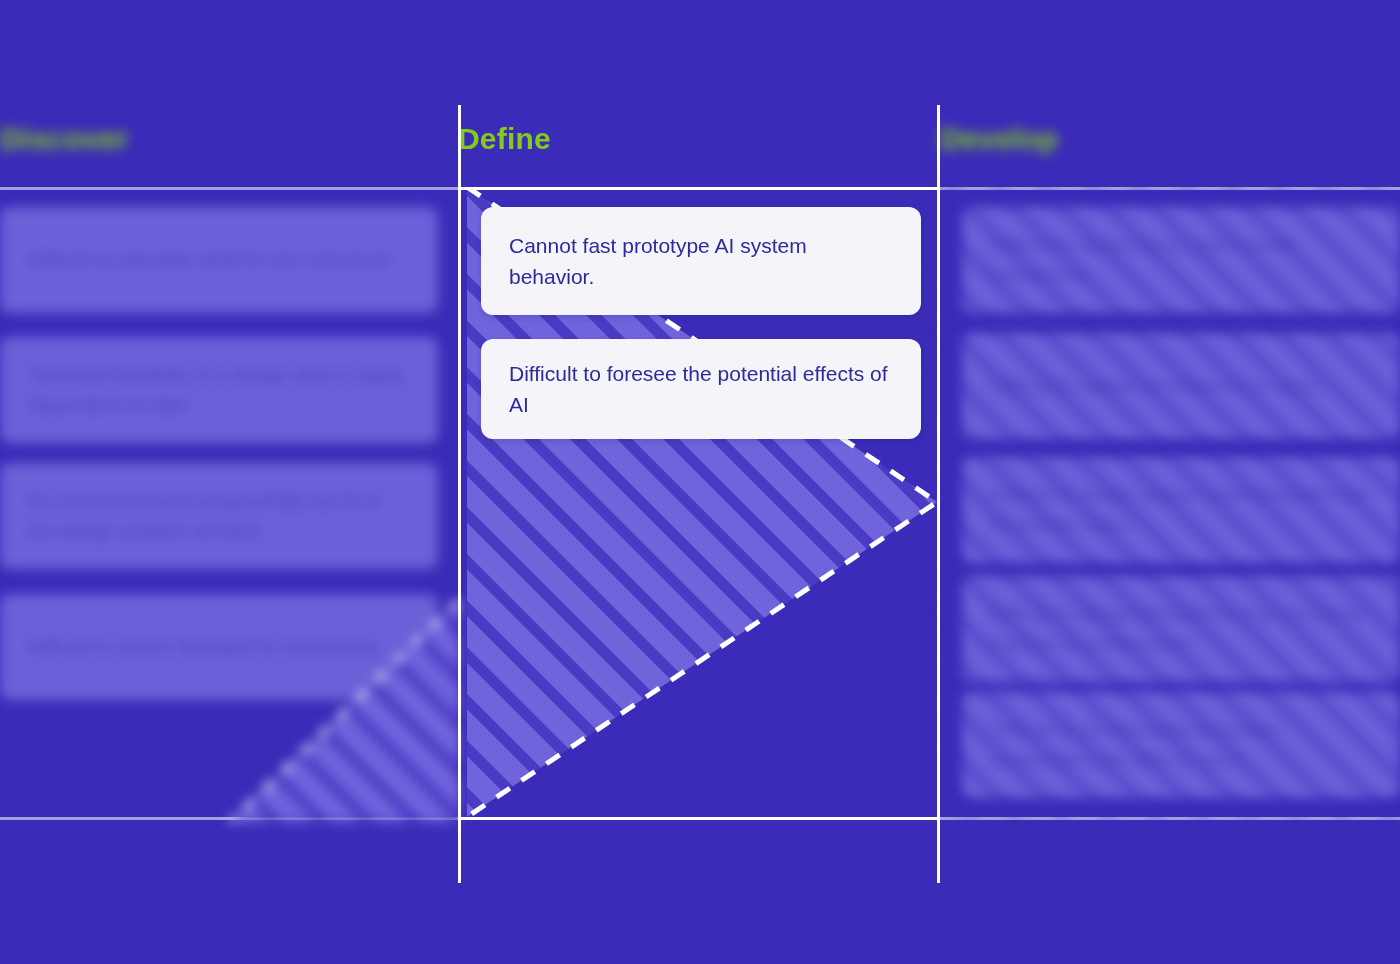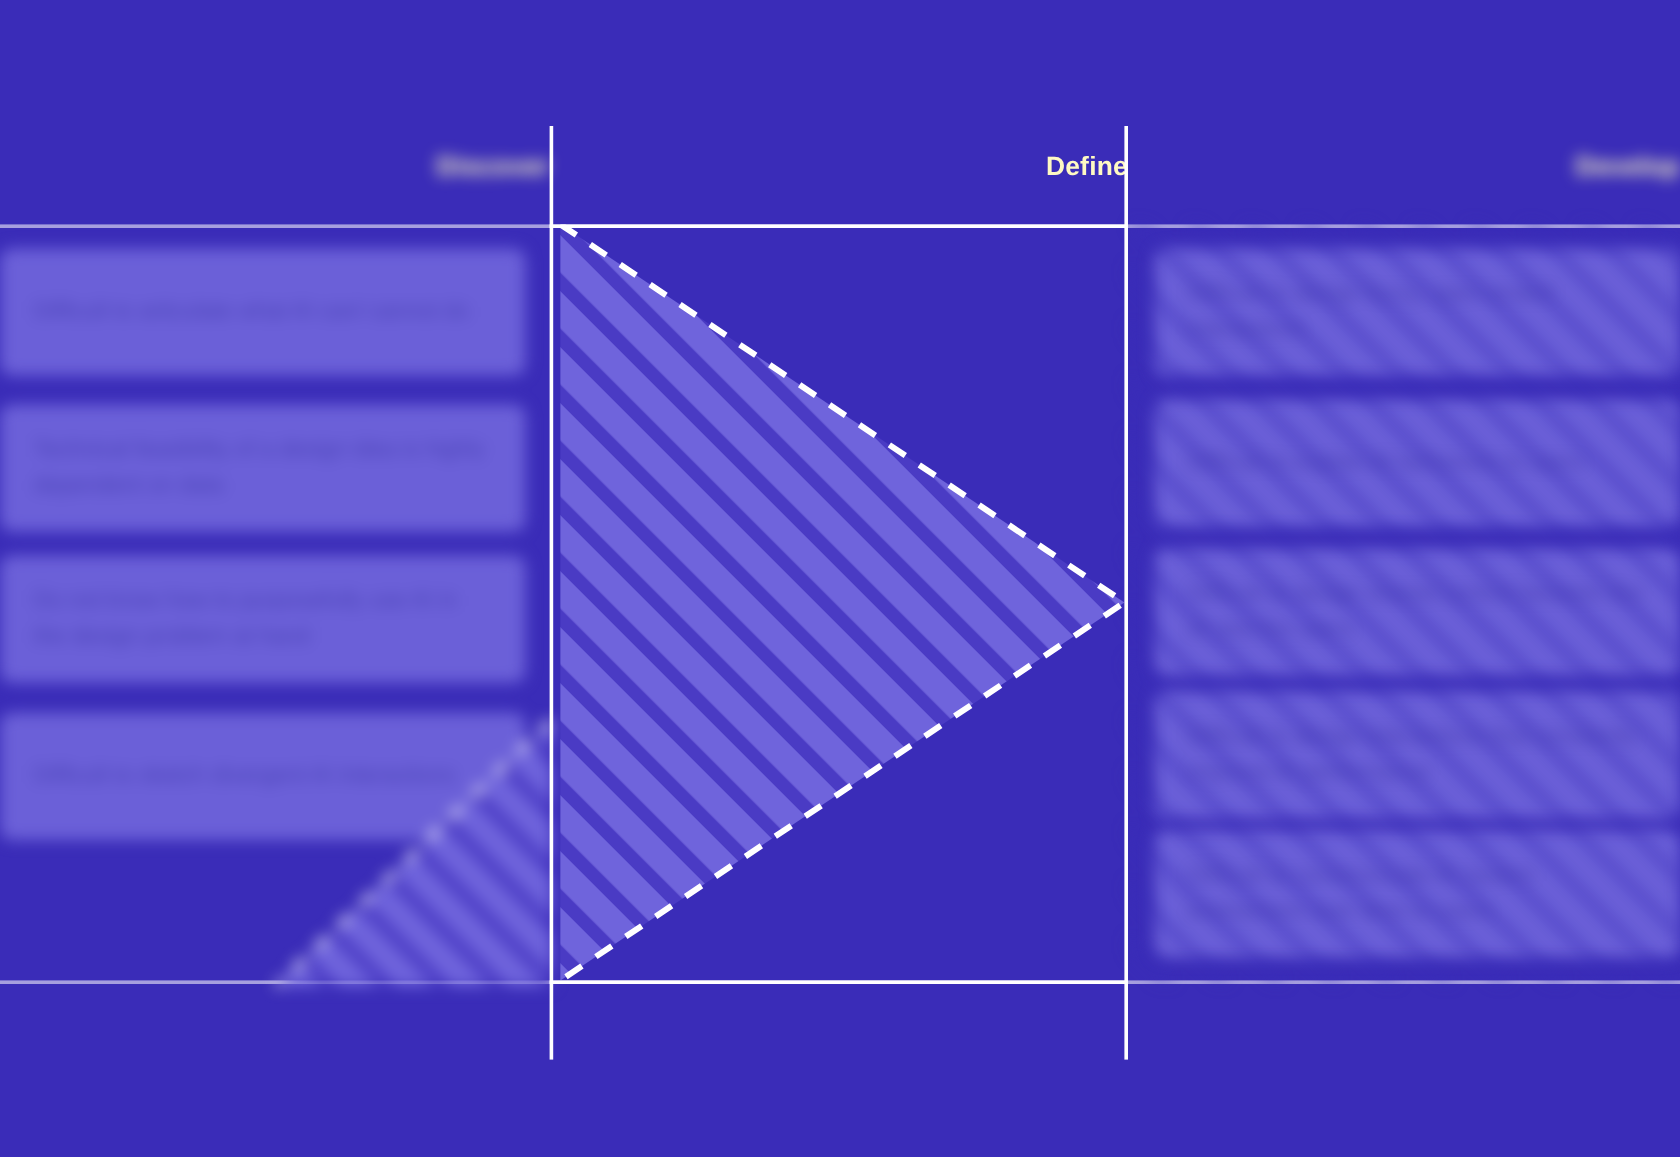--- a/index.html
+++ b/index.html
@@ -35,23 +35,23 @@
   .blurred {
     filter: blur(6px);
   }
 
   
   .col-title {
     position:absolute;
     top:120px;
     left:0;
     width:100%;
-    text-align:right;
-    color:#fef9c3;
-    font-size:22px;
+    text-align:left;
+    color:#84cc16;
+    font-size:30px;
     font-weight:700;
     letter-spacing:0.2px;
     line-height:38px;
     white-space:nowrap;
   }
   #col-define .col-title { font-weight:700; }
 
   
   .vrule {
     position:absolute;
@@ -235,19 +235,29 @@
     <defs>
       <pattern id="hatchC" width="33" height="33" patternUnits="userSpaceOnUse" patternTransform="rotate(-45)">
         <rect width="33" height="33" fill="#6f64dc"></rect>
         <rect width="11" height="33" fill="#4a3bc4"></rect>
       </pattern>
     </defs>
     <polygon points="9,0 479,315 9,630" fill="url(#hatchC)"></polygon>
     <polyline points="9,0 479,315 9,630" fill="none" stroke="#ffffff" stroke-width="5" stroke-dasharray="16 14"></polyline>
   </svg>
 
+  <div class="column" id="col-define-cards" style="left:458px;width:482px;">
+    <div class="cards-layer" style="top:187px;">
+      <div class="card card-white" id="card-define-0">
+        <span class="card-text">Cannot fast prototype AI system behavior.</span>
+      </div>
+      <div class="card card-white" id="card-define-1">
+        <span class="card-text">Difficult to foresee the potential effects of AI</span>
+      </div>
+    </div>
+  </div>
 
   <div class="vrule" id="vrule-left"></div>
   <div class="vrule" id="vrule-right"></div>
   <div class="hrule" id="hrule-top-center"></div>
   <div class="hrule" id="hrule-bottom-center"></div>
 
 </div>
 
 </body></html>

